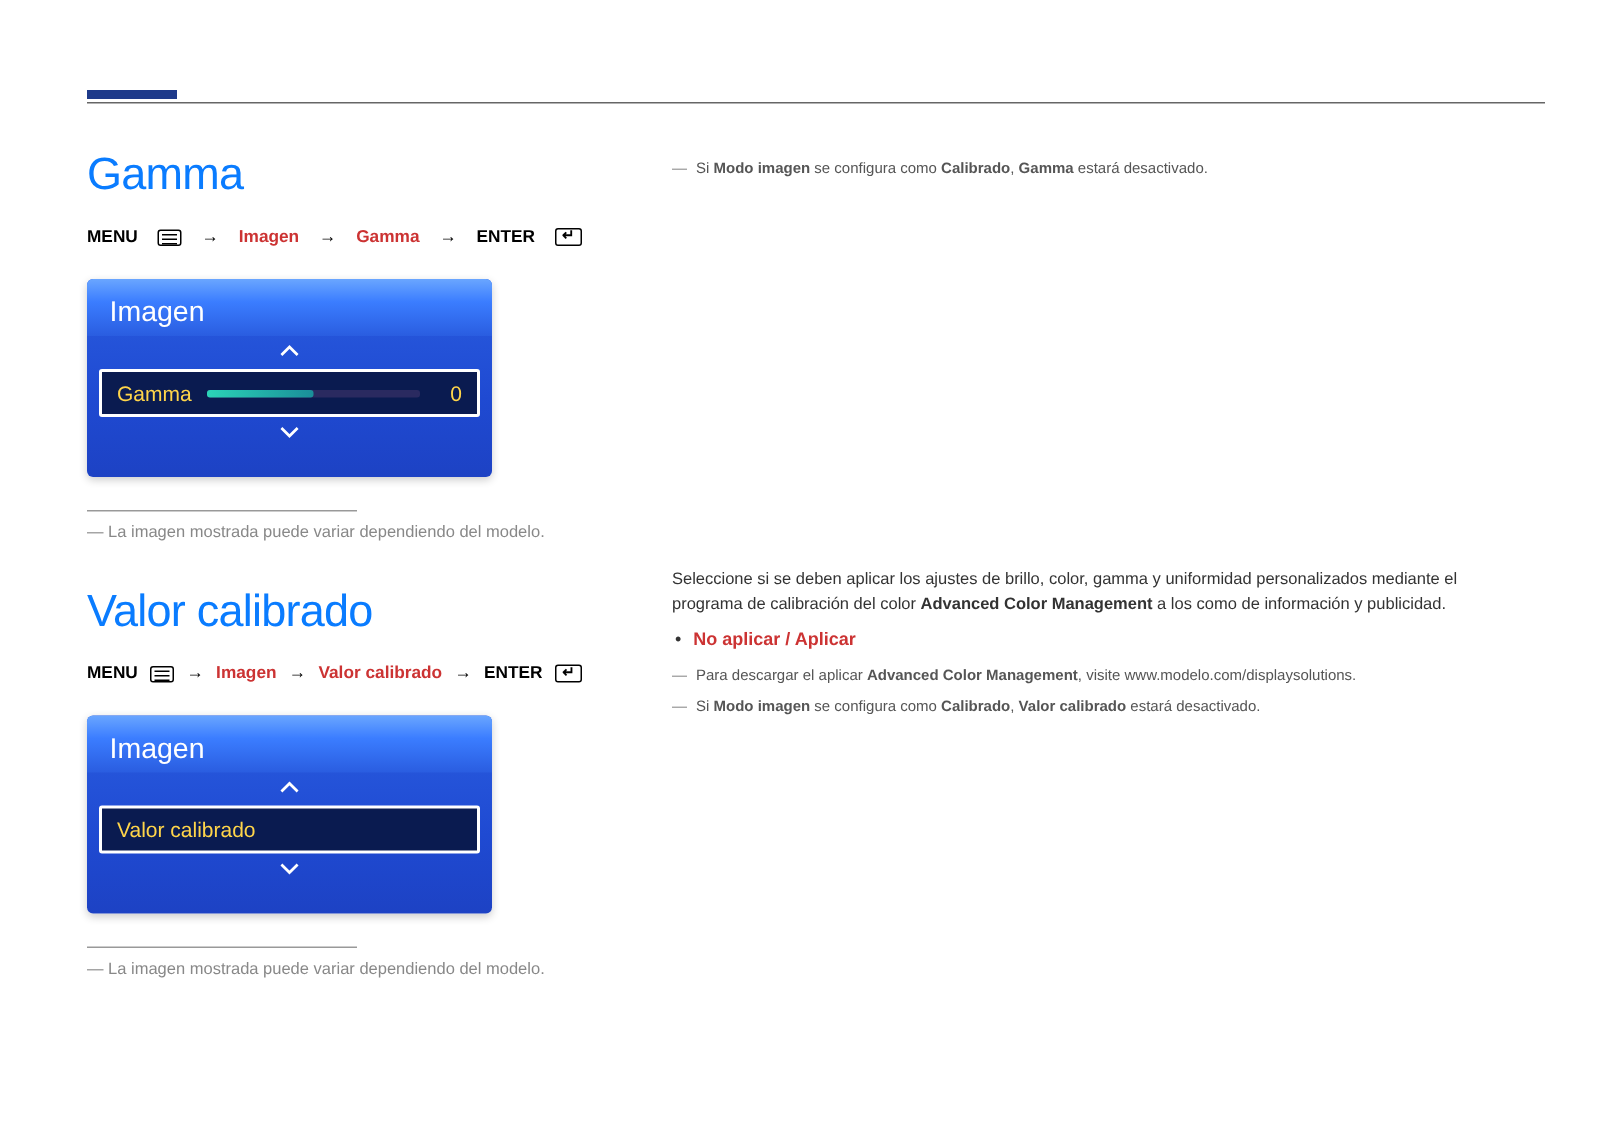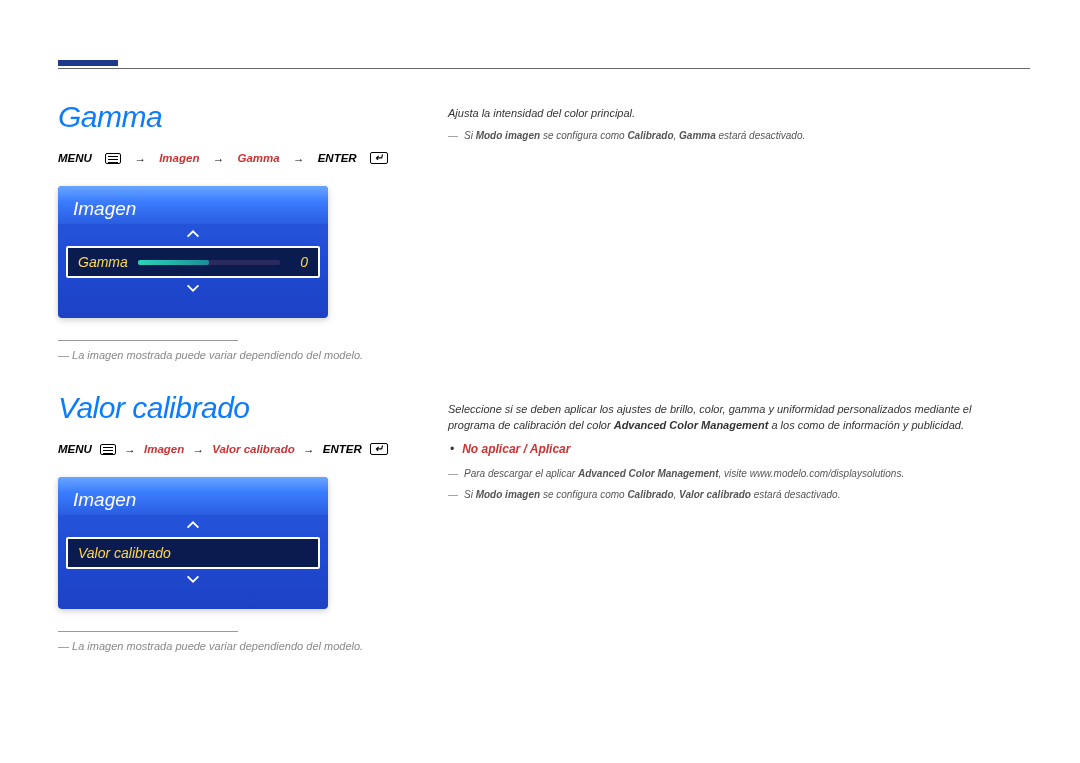--- a/index.html
+++ b/index.html
@@ -9,21 +9,20 @@
     font-family: Arial, Helvetica, sans-serif;
     background: #fff;
     color: #333;
     font-size: 12px;
   }
   .page {
     position: relative;
     width: 1080px;
     height: 594px;
     padding: 60px 68px 0 58px;
-    font-style: italic;
   }
   .top-rule {
     position: absolute;
     left: 58px;
     right: 50px;
     top: 68px;
     height: 1px;
     background: #666;
   }
   .top-mark {
@@ -265,21 +264,20 @@
             </svg>
         </div>
       </div>
 
       <div class="footnote-divider"></div>
       <div class="footnote">― La imagen mostrada puede variar dependiendo del modelo.</div>
     </div>
 
     <div class="col-right">
 
-      <p class="body-text">Ajusta la intensidad del color principal.</p>
       <div class="note-line">
         <span>
           <span>Si </span><b>Modo imagen</b><span> se configura como </span><b>Calibrado</b><span>, </span><b>Gamma</b><span> estará desactivado.</span>
         </span>
       </div>
 
       <div style="height:252px"></div>
 
       <p class="body-text">
         <span>Seleccione si se deben aplicar los ajustes de brillo, color, gamma y uniformidad personalizados mediante el programa de calibración del color </span><b>Advanced Color Management</b><span> a los como de información y publicidad.</span>

